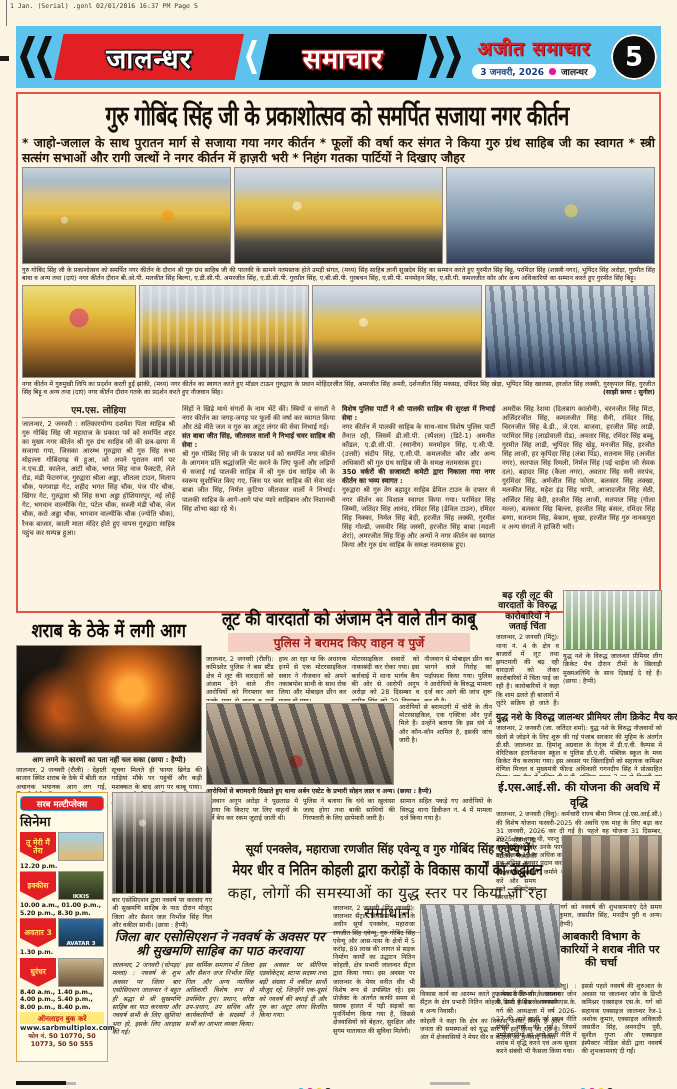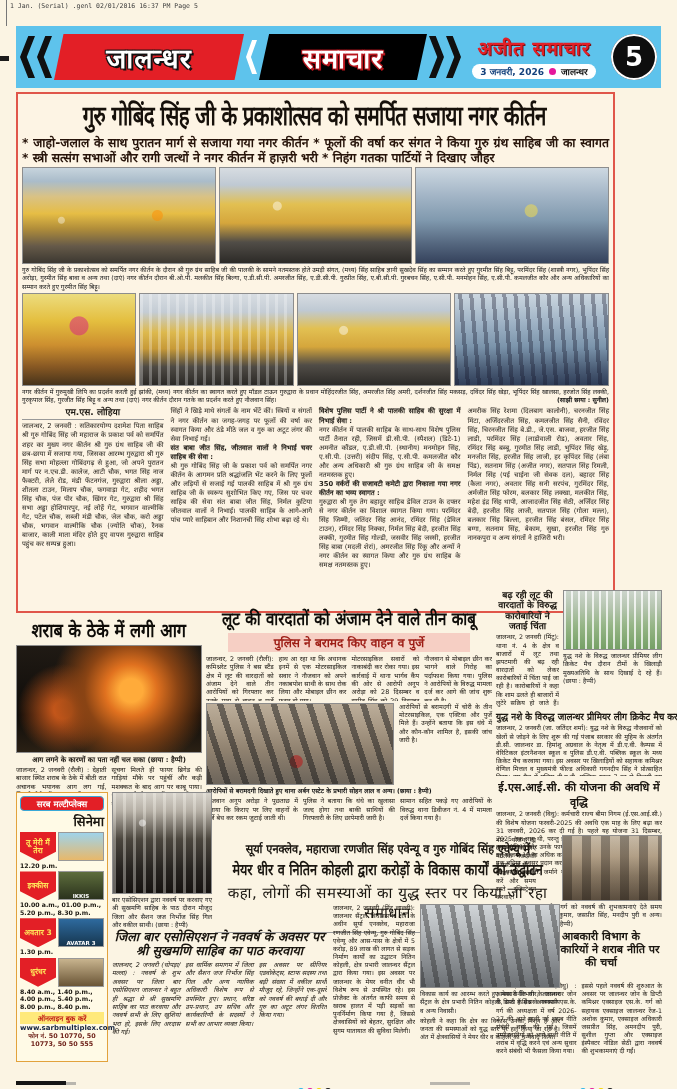--- a/index.html
+++ b/index.html
@@ -21,27 +21,27 @@
   .ribbon.yel .t{text-shadow:2px 2px 0 #b8161d,-1px -1px 0 #b8161d,1px -1px 0 #b8161d,-1px 1px 0 #b8161d;}
   #mh-right{flex:1;display:flex;flex-direction:column;align-items:center;justify-content:center;gap:3px;}
   #brand{font-size:19px;font-weight:bold;color:#e31f26;text-shadow:1px 1px 0 #7a1014;letter-spacing:1px;}
   #datepill{background:#fff;border-radius:9px;padding:1px 8px;display:flex;align-items:center;gap:5px;font-size:9px;font-weight:bold;}
   #datepill .dt{color:#14417c;}
   #datepill .dot{width:7px;height:7px;border-radius:50%;background:#e5179b;}
   #datepill .ct{color:#141414;}
   #pagecircle{width:46px;height:46px;border-radius:50%;background:#0e0e0e;box-shadow:inset 0 0 0 2px #fff;
               display:flex;align-items:center;justify-content:center;color:#fff;font-size:26px;font-weight:bold;flex:none;margin-left:4px;}
   
-  #lead{left:16px;top:92px;width:599px;height:521px;border:2px solid #e0564a;background:#fdf4e4;box-sizing:border-box;padding:2px 4px;}
+  #lead{left:16px;top:92px;width:645px;height:521px;border:2px solid #e0564a;background:#fdf4e4;box-sizing:border-box;padding:2px 4px;}
   #lead-headline{font-size:27px;font-weight:bold;color:#16100a;letter-spacing:-1px;transform:scaleX(.76);width:131%;text-align:center;}
   #lead-sub{font-size:12.3px;font-weight:bold;color:#27140a;line-height:1.18;margin:3px 0 2px 0;}
   .prow{display:flex;gap:3px;}
   .ph{border:1px solid #8d8d8d;position:relative;overflow:hidden;flex:1;}
   .cap{font-size:6.3px;line-height:1.32;color:#161616;margin:2px 0;}
-  .artrow{display:flex;gap:7px;margin-top:3px;}
+  .artrow{display:flex;gap:7px;margin-top:9px;}
   .acol{flex:1;font-size:6.8px;line-height:1.33;text-align:justify;color:#201c16;}
   .byline{text-align:center;font-weight:bold;font-size:9px;margin-bottom:2px;border-bottom:0.5px solid #999;}
   .bhead{font-weight:bold;}
   
   .g1{background:radial-gradient(circle at 20% 55%,rgba(255,255,255,.4) 0 3px,transparent 4px),radial-gradient(circle at 70% 50%,rgba(255,140,0,.5) 0 5px,transparent 6px),linear-gradient(180deg,#c7d4dd 0,#aabcca 14%,#d9c285 30%,#e6bd45 48%,#b08d3a 64%,#665a49 82%,#3c3831 100%);}
   .g2{background:radial-gradient(circle at 30% 40%,rgba(255,255,255,.45) 0 4px,transparent 5px),linear-gradient(180deg,#d7dce1 0,#bfc9d3 18%,#e2c052 38%,#d5a63c 58%,#514d47 78%,#2c2a27 100%);}
   .g3{background:radial-gradient(circle at 60% 45%,rgba(240,220,80,.55) 0 6px,transparent 7px),linear-gradient(180deg,#cdd8e1 0,#a4b6c7 28%,#8099ae 55%,#54667e 80%,#35425c 100%);}
   .g4{background:radial-gradient(circle at 50% 35%,rgba(215,40,125,.55) 0 9px,transparent 10px),linear-gradient(180deg,#ecdc7e 0,#e4be3e 30%,#cd8f2f 56%,#875823 80%,#47331a 100%);}
   .g5{background:repeating-linear-gradient(90deg,rgba(255,255,255,.28) 0 3px,transparent 3px 9px),linear-gradient(180deg,#d8dde2 0,#c4ccd4 20%,#ddb94e 42%,#c79a38 60%,#4e4a44 80%,#2b2926 100%);}
   .g6{background:repeating-linear-gradient(85deg,rgba(20,20,40,.35) 0 4px,transparent 4px 11px),linear-gradient(180deg,#ccd7e0 0,#9eb2c5 32%,#7b94ab 58%,#4c5e77 82%,#303e58 100%);}
@@ -64,21 +64,21 @@
   .c4>div{flex:1;}
   #loot-mid{display:flex;gap:5px;margin-top:2px;}
   #rtop{left:496px;top:590px;width:166px;}
   #chinta-row{display:flex;gap:4px;}
   #chinta-h{font-size:9px;font-weight:bold;text-align:center;line-height:1.15;}
   .tiny{font-size:6.3px;line-height:1.3;text-align:justify;}
   #cricket-h{font-size:9.6px;font-weight:bold;text-align:center;white-space:nowrap;transform:scaleX(.92);width:109%;margin:3px 0 1px 0;}
   #esic-h{font-size:11px;font-weight:bold;text-align:center;margin:3px 0 1px 0;}
   #cine{left:16px;top:792px;width:92px;height:270px;border:1.5px solid #e2a23c;background:#fffae6;box-sizing:border-box;padding:3px;}
   #cine-ribbon{background:#e31f26;color:#fff;font-size:8.4px;font-weight:bold;text-align:center;border-radius:4px;border:1px solid #39a9d8;padding:1px 0;}
-  #cine-title{font-size:13px;font-weight:bold;text-align:right;margin:1px 0 2px 0;}
+  #cine-title{font-size:13px;font-weight:bold;text-align:left;margin:1px 0 2px 0;}
   .movie{margin-bottom:2px;}
   .movie .mrow{display:flex;gap:2px;align-items:stretch;}
   .mbadge{width:36px;min-height:24px;background:#e31f26;color:#ffe35a;font-weight:bold;font-size:7.6px;display:flex;align-items:center;justify-content:center;text-align:center;clip-path:polygon(0 0,100% 0,100% 68%,50% 100%,0 68%);padding:1px;box-sizing:border-box;line-height:1.05;}
   .poster{flex:1;height:27px;border:0.5px solid #999;display:flex;align-items:flex-end;justify-content:center;color:#fff;font-size:5.5px;font-weight:bold;}
   .po0{background:linear-gradient(180deg,#5d6d3c,#2b321d);}
   .po1{background:linear-gradient(180deg,#9fd3ea,#e8b86a);}
   .po2{background:linear-gradient(180deg,#2e6a9e,#16364f);}
   .po3{background:linear-gradient(180deg,#c8b48e,#6a5536);}
   .mtimes{font-size:6.2px;font-weight:bold;line-height:1.2;margin-top:1px;}
   #cine-book{background:#ffe97a;color:#c01b14;font-size:7.2px;font-weight:bold;text-align:center;margin-top:2px;padding:1px 0;}

